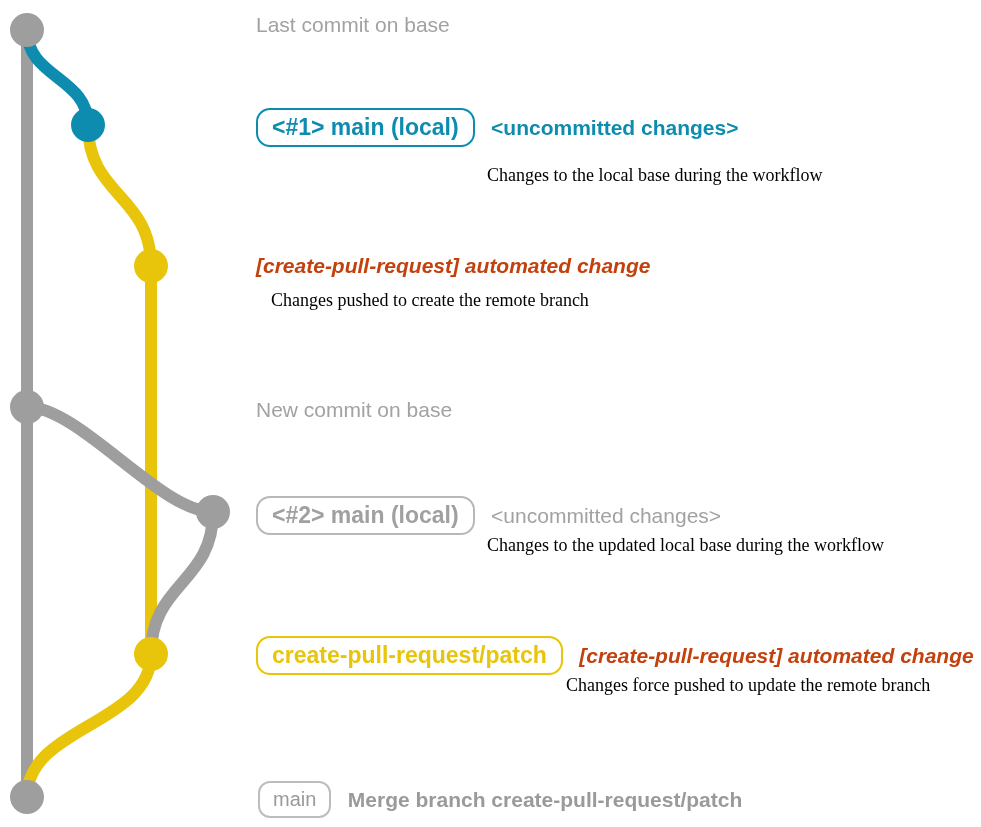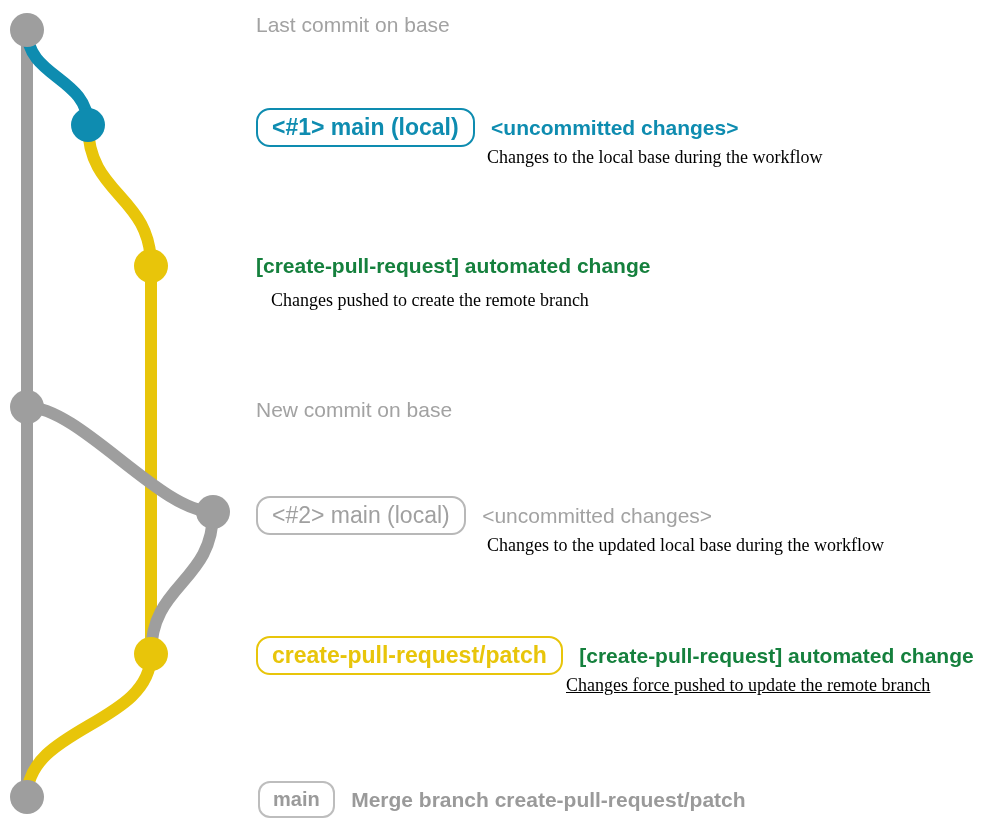--- a/index.html
+++ b/index.html
@@ -48,29 +48,29 @@
     border: 2px solid currentColor;
     border-radius: 14px;
     padding: 5px 14px 6px 14px;
     font-family: "Liberation Sans", sans-serif;
     font-size: 23px;
     line-height: 24px;
     font-weight: 700;
     background: #ffffff;
     vertical-align: middle;
   }
-  .pill-gray   { color: #a0a0a0; border-color: #b8b8b8; font-weight: 400; }
+  .pill-gray   { color: #a0a0a0; border-color: #b8b8b8; font-weight: 700; }
   .pill-blue   { color: #0e8cb0; border-color: #0e8cb0; }
   .pill-yellow { color: #e8c50a; border-color: #e8c50a; }
-  .pill-main   { color: #9a9a9a; border-color: #bdbdbd; font-weight: 700;
+  .pill-main   { color: #9a9a9a; border-color: #bdbdbd; font-weight: 400;
                  border-radius: 12px; padding: 4px 13px 5px 13px; font-size: 20px; }
 
   .title-gray   { color: #a2a2a2; font-weight: 400; }
   .title-blue   { color: #0e8cb0; font-weight: 700; }
-  .title-yellow { color: #15803d; font-weight: 700; }
+  .title-yellow { color: #c2410c; font-weight: 700; font-style: italic; }
   .title-merge  { color: #9a9a9a; font-weight: 700; }
 
   .inline-head {
     display: inline-block;
     vertical-align: middle;
     margin-left: 12px;
     text-align: right;
   }
 </style>
 </head>
@@ -104,41 +104,41 @@
   </svg>
 
   <div class="annotation" style="left:256px; top:13px;">
     <span class="row-title title-gray">Last commit on base</span>
   </div>
 
   <div class="annotation" style="left:256px; top:108px;">
     <span class="pill pill-blue">&lt;#1&gt; main (local)</span>
     <span class="row-title title-blue inline-head">&lt;uncommitted changes&gt;</span>
   </div>
-  <div class="annotation row-desc" style="left:487px; top:147px;">Changes to the local base during the workflow</div>
+  <div class="annotation row-desc" style="left:487px; top:165px;">Changes to the local base during the workflow</div>
 
   <div class="annotation" style="left:256px; top:254px;">
     <span class="row-title title-yellow">[create-pull-request] automated change</span>
   </div>
   <div class="annotation" style="left:256px; top:398px;">
     <span class="row-title title-gray">New commit on base</span>
   </div>
 
   <div class="annotation row-desc" style="left:271px; top:290px;">Changes pushed to create the remote branch</div>
 
   <div class="annotation" style="left:256px; top:496px;">
     <span class="pill pill-gray">&lt;#2&gt; main (local)</span>
     <span class="row-title title-gray inline-head">&lt;uncommitted changes&gt;</span>
   </div>
   <div class="annotation" style="left:256px; top:636px;">
     <span class="pill pill-yellow">create-pull-request/patch</span>
     <span class="row-title title-yellow inline-head">[create-pull-request] automated change</span>
   </div>
 
   <div class="annotation row-desc" style="left:487px; top:535px;">Changes to the updated local base during the workflow</div>
-  <div class="annotation row-desc" style="left:566px; top:675px;text-decoration:underline;">Changes force pushed to update the remote branch</div>
+  <div class="annotation row-desc" style="left:566px; top:675px;">Changes force pushed to update the remote branch</div>
 
   <div class="annotation" style="left:258px; top:781px;">
     <span class="pill pill-main">main</span>
     <span class="row-title title-merge inline-head">Merge branch create-pull-request/patch</span>
   </div>
 
 </div>
 
 </body></html>

